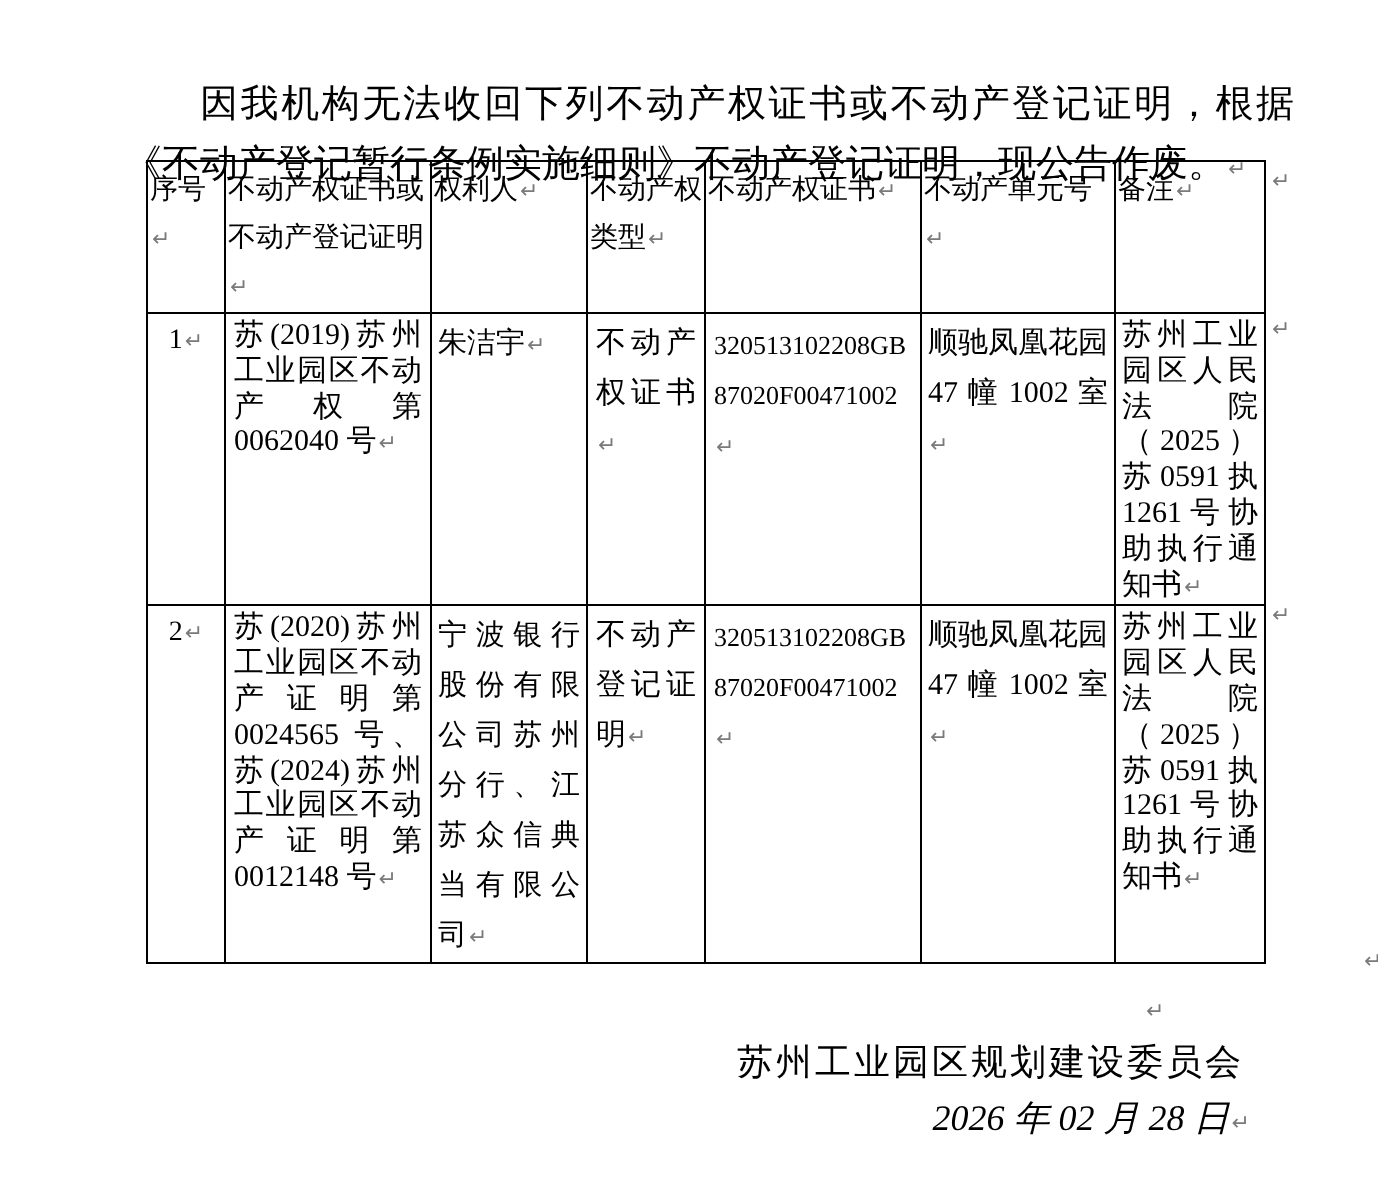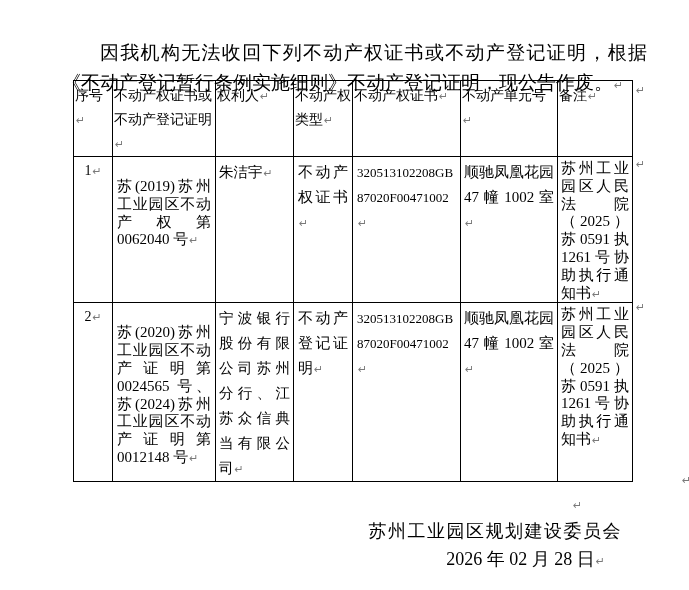--- a/index.html
+++ b/index.html
@@ -29,34 +29,34 @@
   table.doc-table th, table.doc-table td{
     border:1px solid #000000;vertical-align:top;
     font-weight:normal;overflow:hidden;
   }
   thead th{
     font-size:14px;line-height:24px;text-align:left;
     padding:3px 1px 0 1px;
   }
   td{font-size:15px;}
   .c-seq{text-align:center;font-size:14px;line-height:20px;padding-top:4px;}
-  .c-cert{text-align:justify;line-height:17.8px;padding:21px 4px 0 4px;}
+  .c-cert{text-align:justify;line-height:17.8px;padding:3px 4px 0 4px;}
   .c-holder{text-align:justify;line-height:25px;padding:3px 3px 0 3px;font-size:14.5px;}
   .c-type{text-align:justify;line-height:25px;padding:3px 4px 0 4px;}
   .c-unit{line-height:25px;padding:3px 4px 0 4px;font-size:13px;word-break:break-all;letter-spacing:0;}
   .c-loc{text-align:justify;line-height:25px;padding:3px 3px 0 3px;}
   .c-remark{text-align:justify;line-height:17.8px;padding:3px 3px 0 3px;}
   
   .issuer{
     position:absolute;top:519px;right:67px;
     font-size:18px;letter-spacing:1.5px;white-space:nowrap;
   }
   .dateline{
-    position:absolute;top:547px;right:84px;
-    font-size:18px;white-space:nowrap;
+    position:absolute;top:547px;right:64px;
+    font-size:18px;white-space:nowrap;font-style:italic;
   }
 </style>
 </head>
 <body>
 
 <p class="intro"><span>因我机构无法收回下列不动产权证书或不动产登记证明，根据《不动产登记暂行条例实施细则》不动产登记证明，现公告作废。</span><span class="mark">↵</span></p>
 
 <table class="doc-table">
   <colgroup>
     <col style="width:39px">

